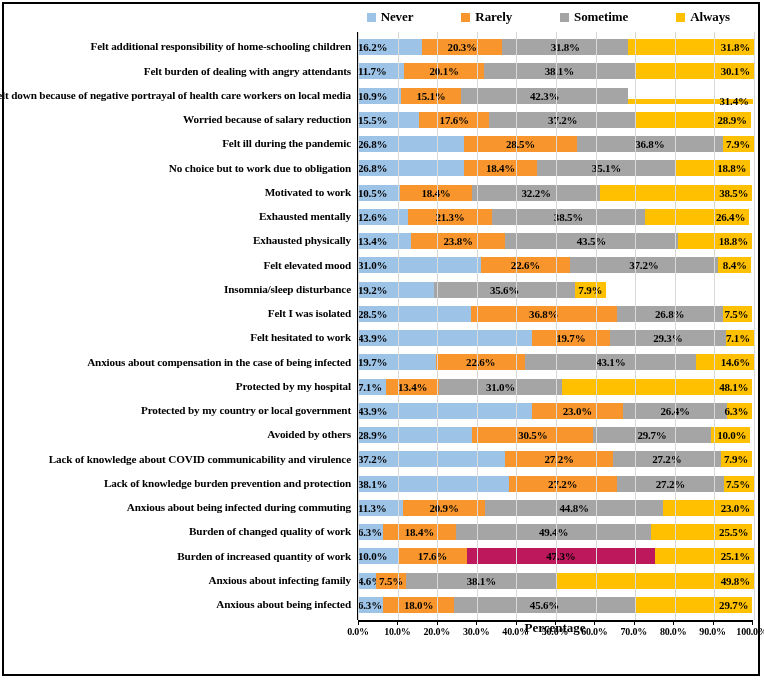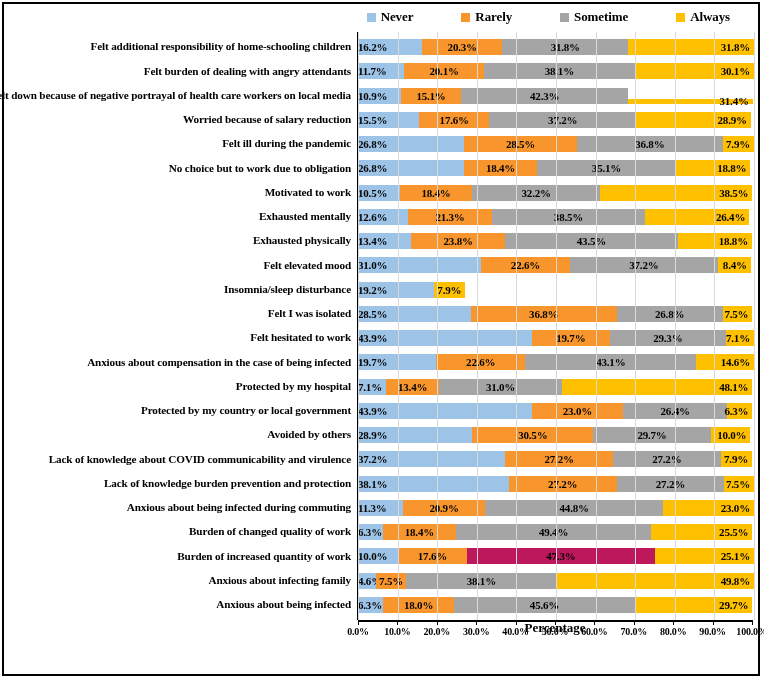--- a/index.html
+++ b/index.html
@@ -339,20 +339,21 @@
           <div class="bar-track">
             <div class="seg never" style="width: 31%; background: rgb(157, 195, 230);">31.0%</div>
             <div class="seg rarely" style="width: 22.6%; background: rgb(248, 150, 45);">22.6%</div>
             <div class="seg sometime" style="width: 37.2%; background: rgb(165, 165, 165);">37.2%</div>
             <div class="seg always" style="width: 8.4%; background: rgb(255, 192, 0);">8.4%</div>
           </div>
         </div>
         <div class="bar-row">
           <div class="bar-track">
             <div class="seg never" style="width: 19.2%; background: rgb(157, 195, 230);">19.2%</div>
+            <div class="seg sometime" style="width: 35.6%; background: rgb(165, 165, 165);">35.6%</div>
             <div class="seg always" style="width: 7.9%; background: rgb(255, 192, 0);">7.9%</div>
           </div>
         </div>
         <div class="bar-row">
           <div class="bar-track">
             <div class="seg never" style="width: 28.5%; background: rgb(157, 195, 230);">28.5%</div>
             <div class="seg rarely" style="width: 36.8%; background: rgb(248, 150, 45);">36.8%</div>
             <div class="seg sometime" style="width: 26.8%; background: rgb(165, 165, 165);">26.8%</div>
             <div class="seg always" style="width: 7.5%; background: rgb(255, 192, 0);">7.5%</div>
           </div>

